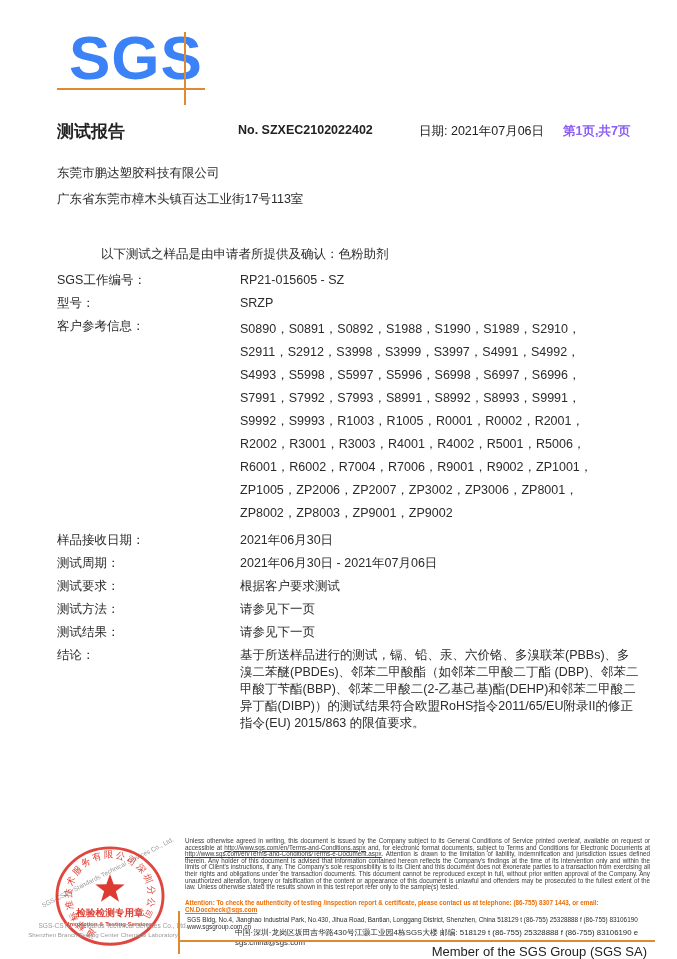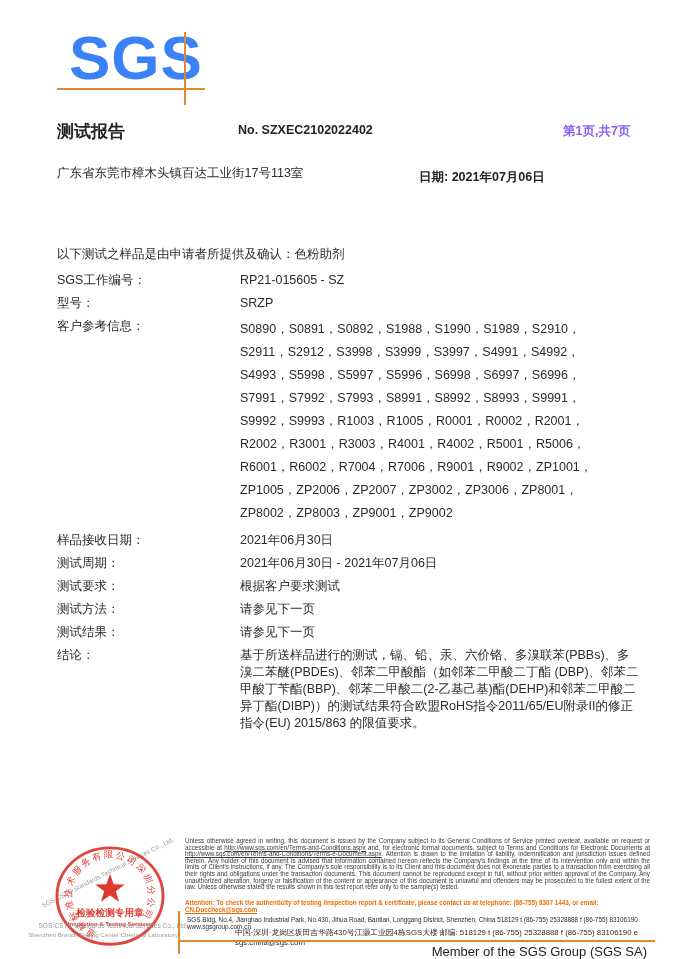--- a/index.html
+++ b/index.html
@@ -21,30 +21,30 @@
     font-size: 62px; font-weight: bold; letter-spacing: 1px;
     color: #3b82f6; font-family: "Liberation Sans", sans-serif;
   }
   .logo-hline { position: absolute; left: 0; top: 58px; width: 148px; height: 2px; background: #dd8a33; }
   .logo-vline { position: absolute; left: 127px; top: 2px; width: 2px; height: 73px; background: #dd8a33; }
 
   
   .title-row { position: absolute; left: 0; top: 120px; width: 100%; height: 22px; }
   .report-title { position: absolute; left: 57px; top: 0; font-size: 17px; font-weight: bold; color: #222; }
   .report-no   { position: absolute; left: 238px; top: 3px; font-size: 12.5px; font-weight: 700; color: #222; }
-  .report-date { position: absolute; left: 419px; top: 3px; font-size: 12.5px; font-weight: 700; color: #222; margin-top: 46px; }
+  .report-date { position: absolute; left: 419px; top: 3px; font-size: 12.5px; font-weight: 400; color: #222; }
   .report-page { position: absolute; left: 563px; top: 3px; font-size: 12.5px; font-weight: 600; color: #8b5cf6; }
 
   
   .applicant { position: absolute; left: 57px; top: 160px; font-size: 12.5px; color: #2b2b2b; }
   .applicant div { line-height: 26px; }
 
   
   .fields { position: absolute; left: 57px; top: 246px; width: 586px; font-size: 12.5px; }
-  .intro { margin-bottom: 10px; line-height: 16px; }
+  .intro { margin-bottom: 10px; line-height: 16px; margin-left: 44px; }
   .frow { display: grid; grid-template-columns: 183px 1fr; margin-bottom: 7px; }
   .frow .flabel { line-height: 16px; }
   .frow .fvalue { line-height: 16px; white-space: pre-line; max-width: 402px; }
   .frow.codes-row { margin-bottom: 7px; }
   .frow.codes-row .fvalue { line-height: 23px; }
   .frow.conclusion-row .fvalue { line-height: 17px; }
 
   
   .legal {
     position: absolute; left: 185px; top: 838px; width: 465px;
@@ -85,20 +85,21 @@
   </div>
 
   <div class="title-row">
     <span class="report-title">测试报告</span>
     <span class="report-no">No. SZXEC2102022402</span>
     <span class="report-date">日期: 2021年07月06日</span>
     <span class="report-page">第1页,共7页</span>
   </div>
 
   <div class="applicant">
+    <div>东莞市鹏达塑胶科技有限公司</div>
     <div>广东省东莞市樟木头镇百达工业街17号113室</div>
   </div>
 
   <div class="fields">
     <div class="intro">以下测试之样品是由申请者所提供及确认：色粉助剂</div>
 
     <div class="frow">
       <div class="flabel">SGS工作编号：</div>
       <div class="fvalue">RP21-015605 - SZ</div>
     </div>

